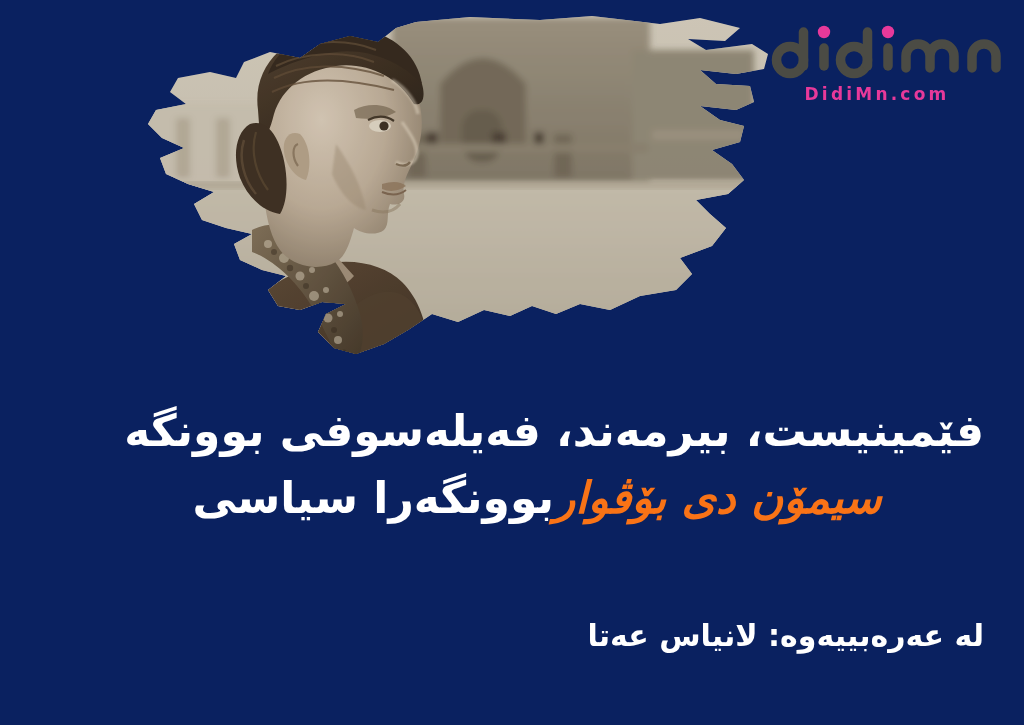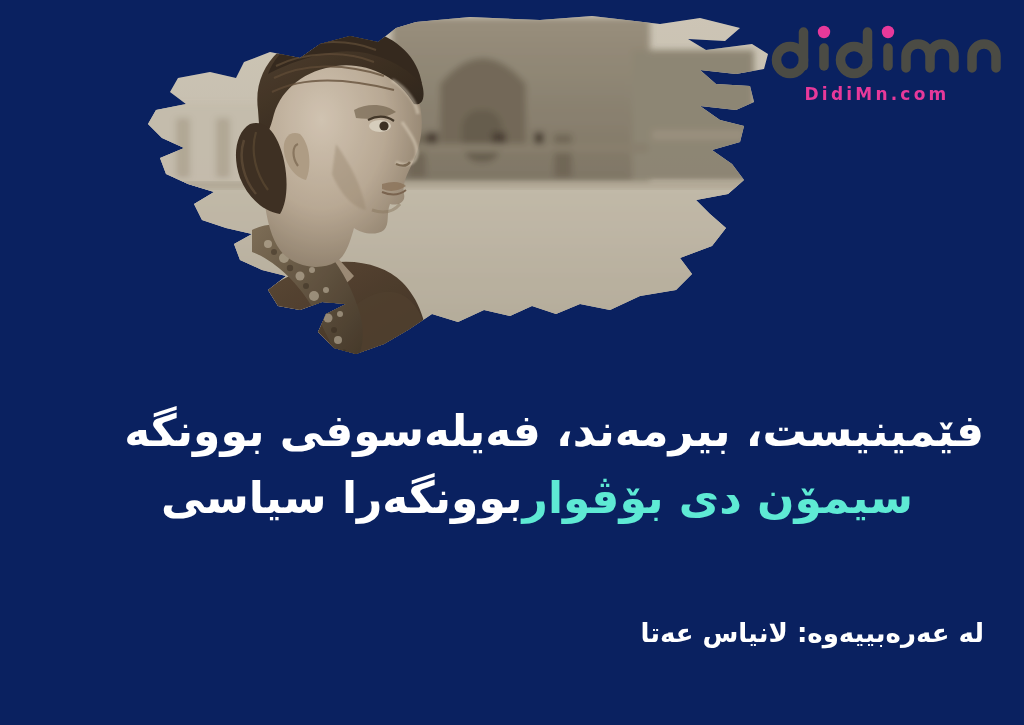--- a/index.html
+++ b/index.html
@@ -69,32 +69,33 @@
     display:block;
     white-space:nowrap;
     font-size:44px;
     line-height:1.52;
     font-weight:700;
     color:#ffffff;
     letter-spacing:0px;
     font-family:"DejaVu Sans","Liberation Sans",sans-serif;
   }
   .headline-line .subject{
-    color:#5eead4;
+    color:#f97316;
     font-weight:700;
     margin-right:14px;
+    font-style:italic;
   }
   #credit{
     position:absolute;
     right:40px;top:618px;
     width:880px;
     text-align:right;
     direction:rtl;
     color:#ffffff;
-    font-size:26px;
+    font-size:30px;
     font-weight:700;
     white-space:nowrap;
     font-family:"DejaVu Sans","Liberation Sans",sans-serif;
   }
 </style>
 </head>
 <body>
 
 <div id="poster">
 

